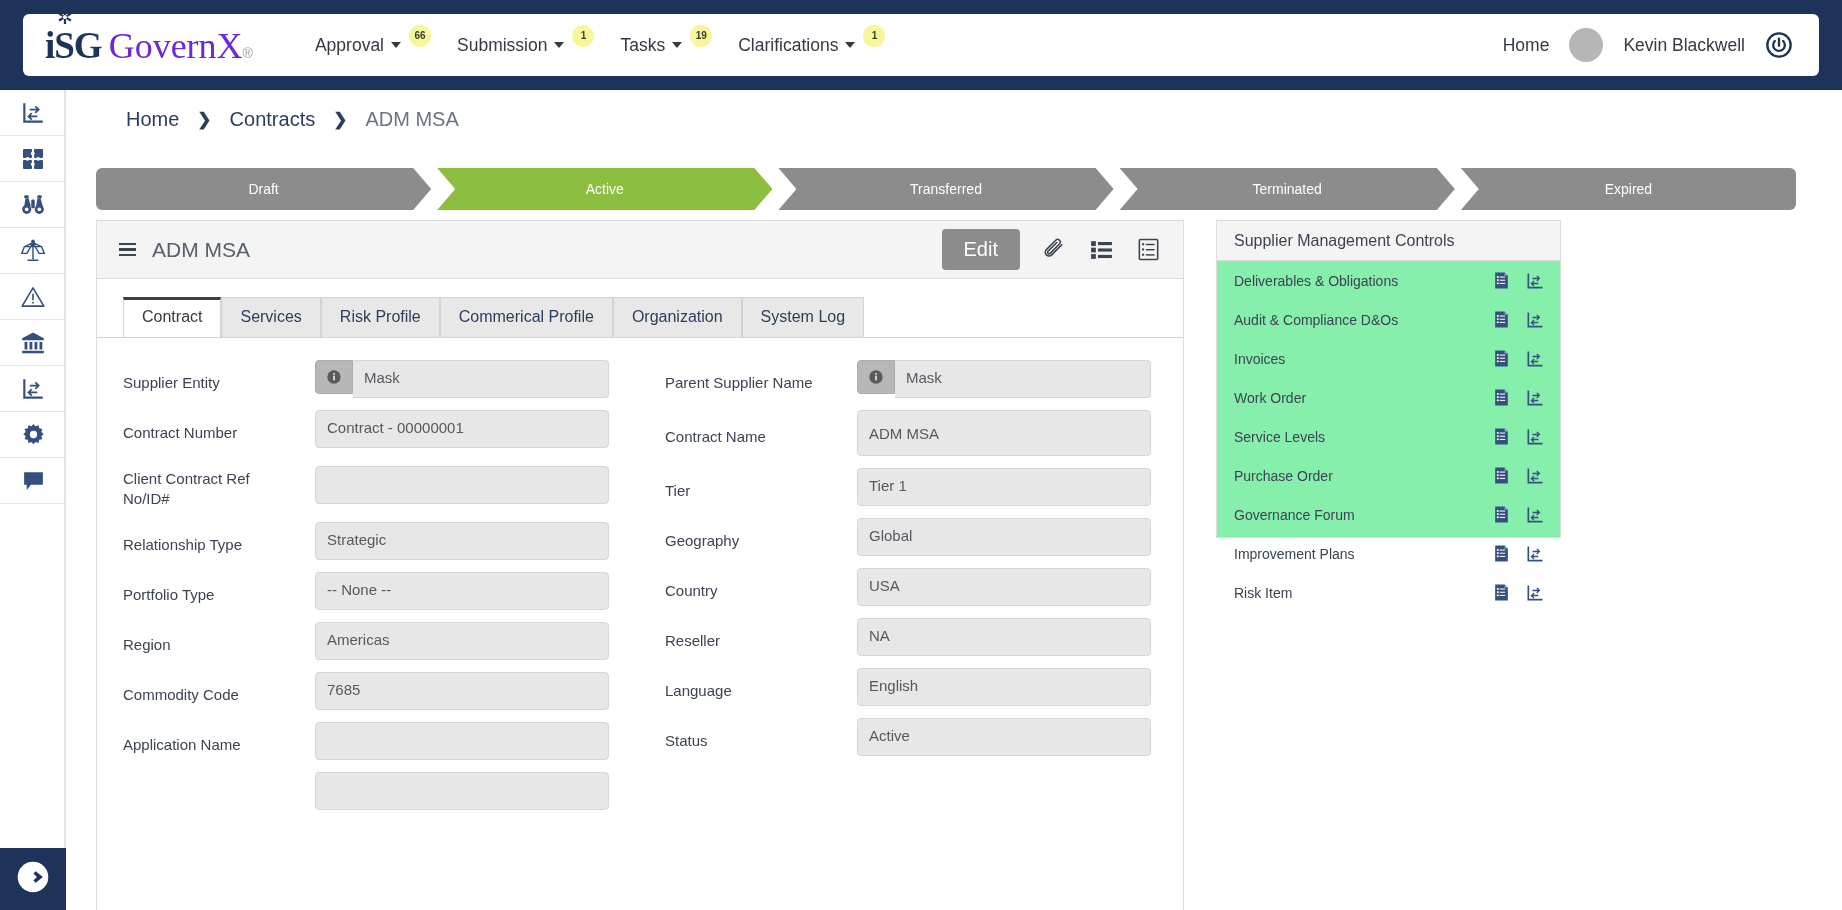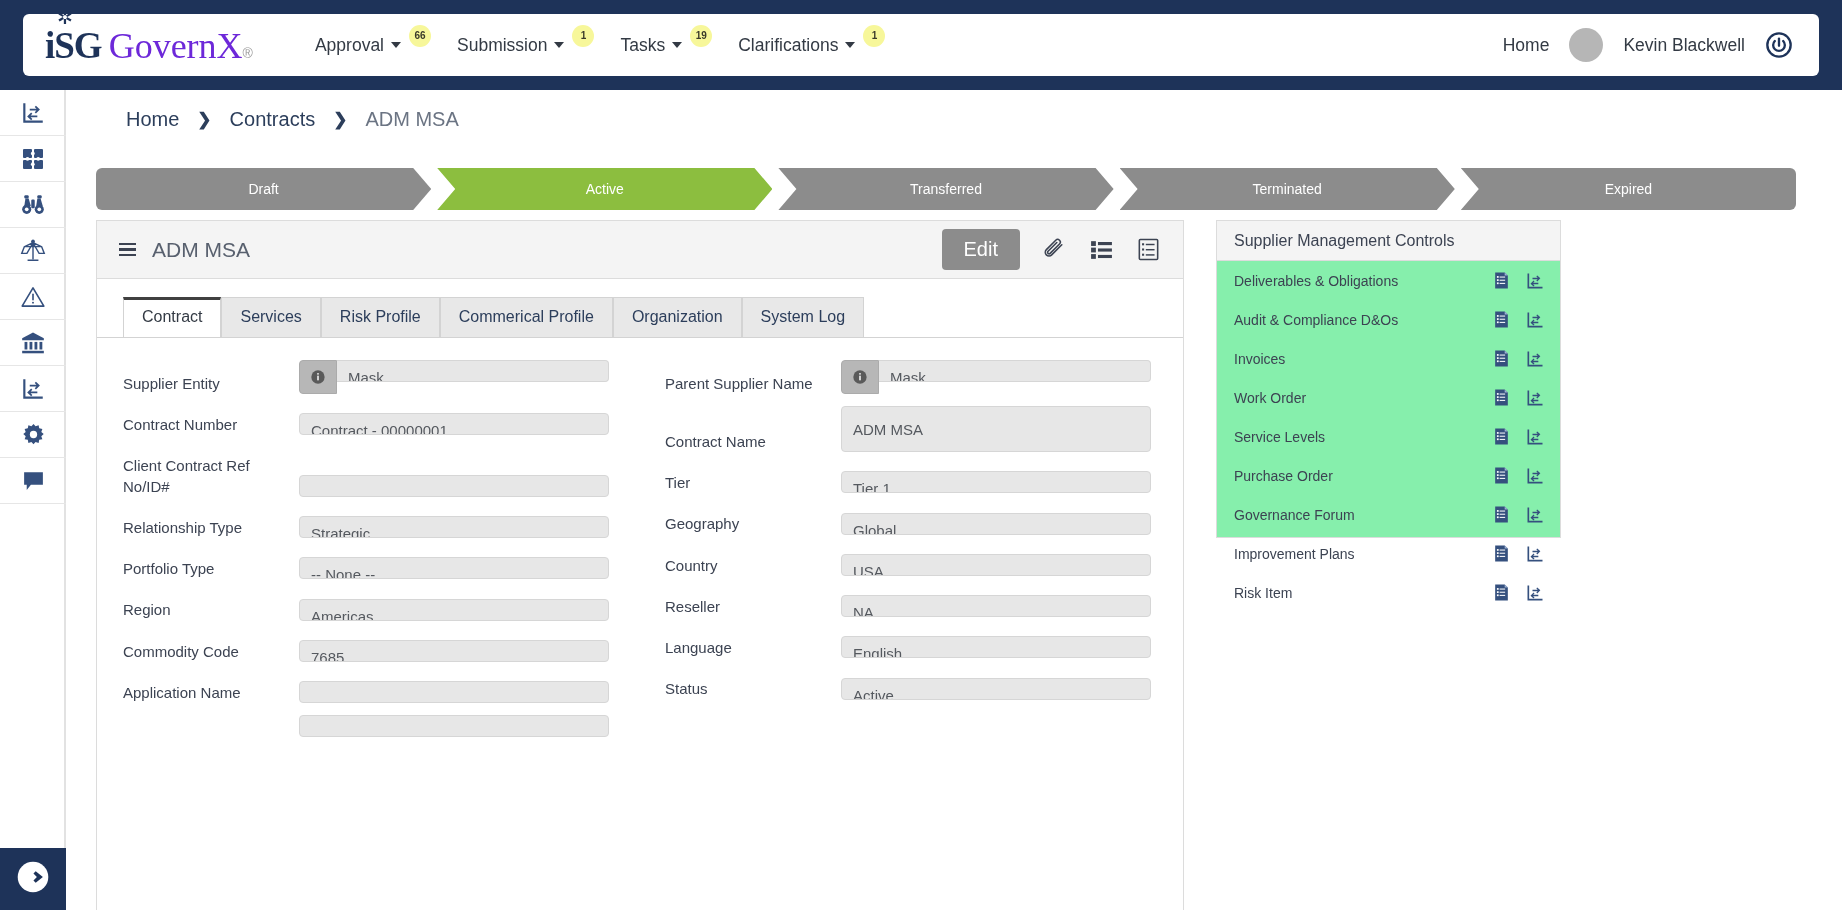--- a/index.html
+++ b/index.html
@@ -153,28 +153,28 @@
     padding-top: 8px; color: #333a44;
   }
   .tab-rule { height: 1px; background: #d3d3d3; margin: 0 0 0 0; }
 
   
   .form {
     position: relative; padding: 22px 26px 0 26px;
     display: flex; gap: 56px;
   }
   .col { width: 486px; }
-  .frow { display: flex; align-items: flex-end; margin-bottom: 12px; }
+  .frow { display: flex; align-items: center; margin-bottom: 12px; gap: 16px; }
   .flabel {
     width: 176px; flex: 0 0 176px; font-size: 15px; color: #3c4352;
     padding-top: 9px; line-height: 1.35;
   }
   .fctrl { flex: 1; display: flex; }
   .finput {
-    flex: 1; height: 22px; background: #e7e7e7; border: 1px solid #d6d6d6;
+    flex: 1; height: 38px; background: #e7e7e7; border: 1px solid #d6d6d6;
     border-radius: 4px; font-size: 15px; color: #55595f;
     padding: 0 11px; line-height: 34px;
     overflow: hidden; white-space: nowrap;
   }
   .finput.tall { height: 46px; line-height: 46px; }
   .info-btn {
     width: 38px; height: 34px; background: #b7b7b7; border: 1px solid #ababab;
     border-radius: 4px 0 0 4px; display: flex; align-items: center; justify-content: center;
     cursor: pointer;
   }

